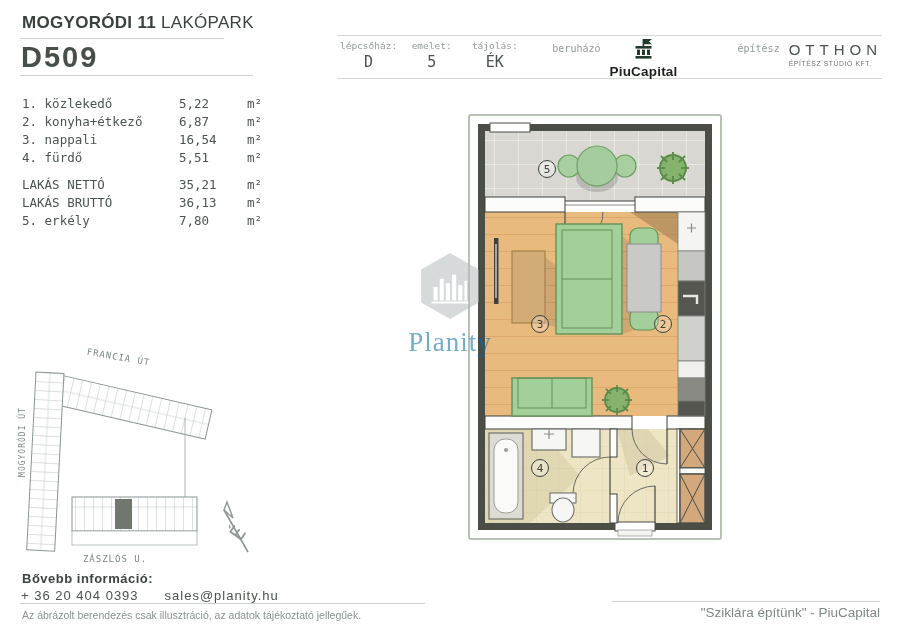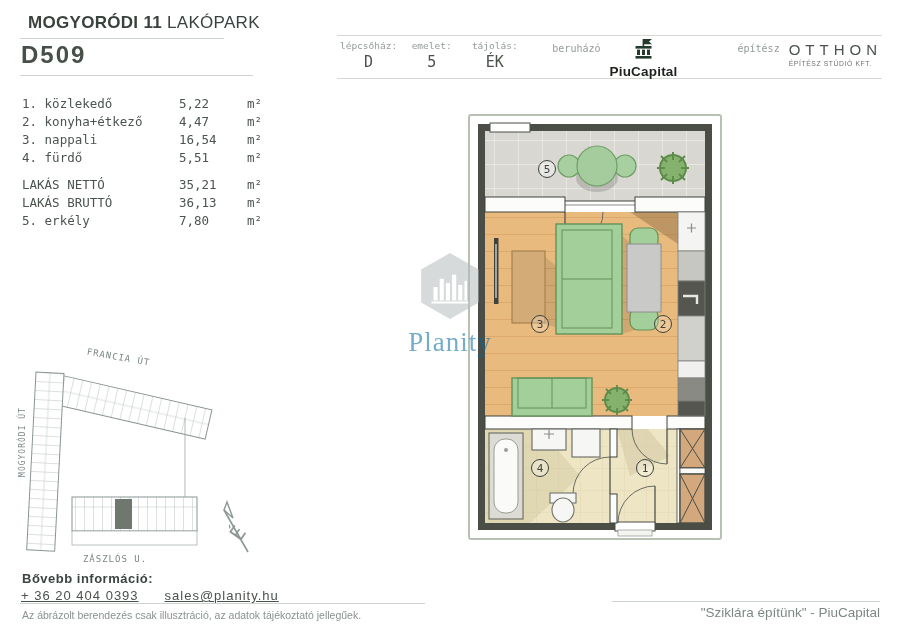--- a/index.html
+++ b/index.html
@@ -1,23 +1,23 @@
 <!DOCTYPE html>
 <html><head>
 <meta charset="utf-8">
 <style>
   html,body{margin:0;padding:0;background:#fff;}
   .sheet{position:relative;width:900px;height:636px;background:#ffffff;overflow:hidden;
          font-family:"Liberation Sans",sans-serif;color:#434c46;}
 
   
-  .project-title{position:absolute;left:28px;top:13px;font-size:17px;color:#39423c;letter-spacing:.3px;}
+  .project-title{position:absolute;left:22px;top:13px;font-size:17px;color:#39423c;letter-spacing:.3px;}
   .project-title b{font-weight:bold;}
   .rule{position:absolute;height:1px;background:#ccd2cc;}
-  .unit-id{position:absolute;left:21px;top:41px;font-size:24px;font-weight:bold;letter-spacing:2px;color:#464f48;}
+  .unit-id{position:absolute;left:21px;top:41px;font-size:29px;font-weight:bold;letter-spacing:2px;color:#464f48;}
 
   .info-bar{position:absolute;left:337px;top:35px;width:545px;height:42px;
             border-top:1px solid #d4d9d4;border-bottom:1px solid #d4d9d4;
             display:flex;align-items:stretch;}
   .stat{width:82px;text-align:center;padding-top:4px;}
   .stat .lbl{font-family:"DejaVu Sans Mono",monospace;font-size:9.5px;color:#949c96;}
   .stat .val{font-family:"DejaVu Sans Mono",monospace;font-size:15px;color:#4a524c;margin-top:2px;}
   .who{display:flex;gap:9px;padding-top:5px;}
   .who .lbl{font-family:"DejaVu Sans Mono",monospace;font-size:10px;color:#949c96;padding-top:2px;}
   .arch{margin-left:60px;}
@@ -44,21 +44,21 @@
   
   .floor-plan{position:absolute;left:468px;top:114px;width:250px;height:422px;
               border:2px solid #b7c1b4;border-radius:3px;background:#fff;}
 
   
   .site-plan{position:absolute;left:12px;top:342px;width:256px;height:228px;}
 
   
   .more-info{position:absolute;left:22px;top:571px;font-size:13px;font-weight:bold;color:#3c4540;letter-spacing:.5px;}
   .contact{position:absolute;left:21px;top:588px;font-size:13px;color:#4a524c;letter-spacing:1px;}
-  .contact span{margin-right:26px;text-decoration:underline;}
+  .contact span{margin-right:26px;}
   .disclaimer{position:absolute;left:22px;top:609px;font-size:10.5px;color:#8a938d;}
   .slogan{position:absolute;right:20px;top:605px;font-size:13.5px;color:#7d8884;}
   .f-rule-l{left:20px;top:603px;width:405px;}
   .f-rule-r{left:612px;top:601px;width:268px;}
   .h-rule-1{left:20px;top:38px;width:204px;}
   .h-rule-2{left:20px;top:75px;width:233px;}
 
   svg text{font-family:"DejaVu Sans Mono",monospace;}
 </style>
 </head>
@@ -109,21 +109,21 @@
   </div>
 
   <div class="room-list">
     <div class="room-row">
       <span class="r-name">1. közlekedő</span>
       <span class="r-val">5,22</span>
       <span class="r-unit">m²</span>
     </div>
     <div class="room-row">
       <span class="r-name">2. konyha+étkező</span>
-      <span class="r-val">4,47</span>
+      <span class="r-val">6,87</span>
       <span class="r-unit">m²</span>
     </div>
     <div class="room-row">
       <span class="r-name">3. nappali</span>
       <span class="r-val">16,54</span>
       <span class="r-unit">m²</span>
     </div>
     <div class="room-row">
       <span class="r-name">4. fürdő</span>
       <span class="r-val">5,51</span>

